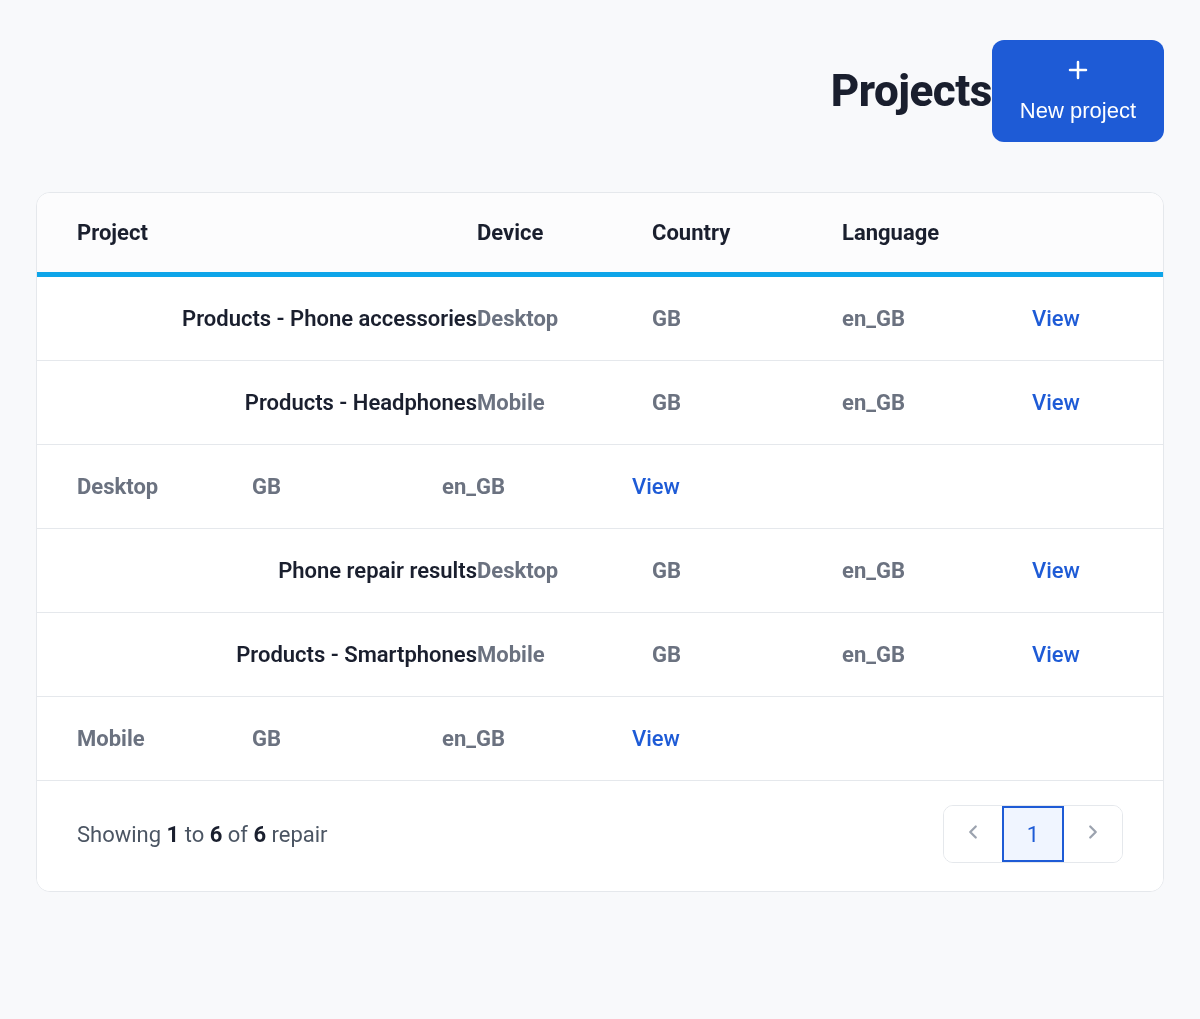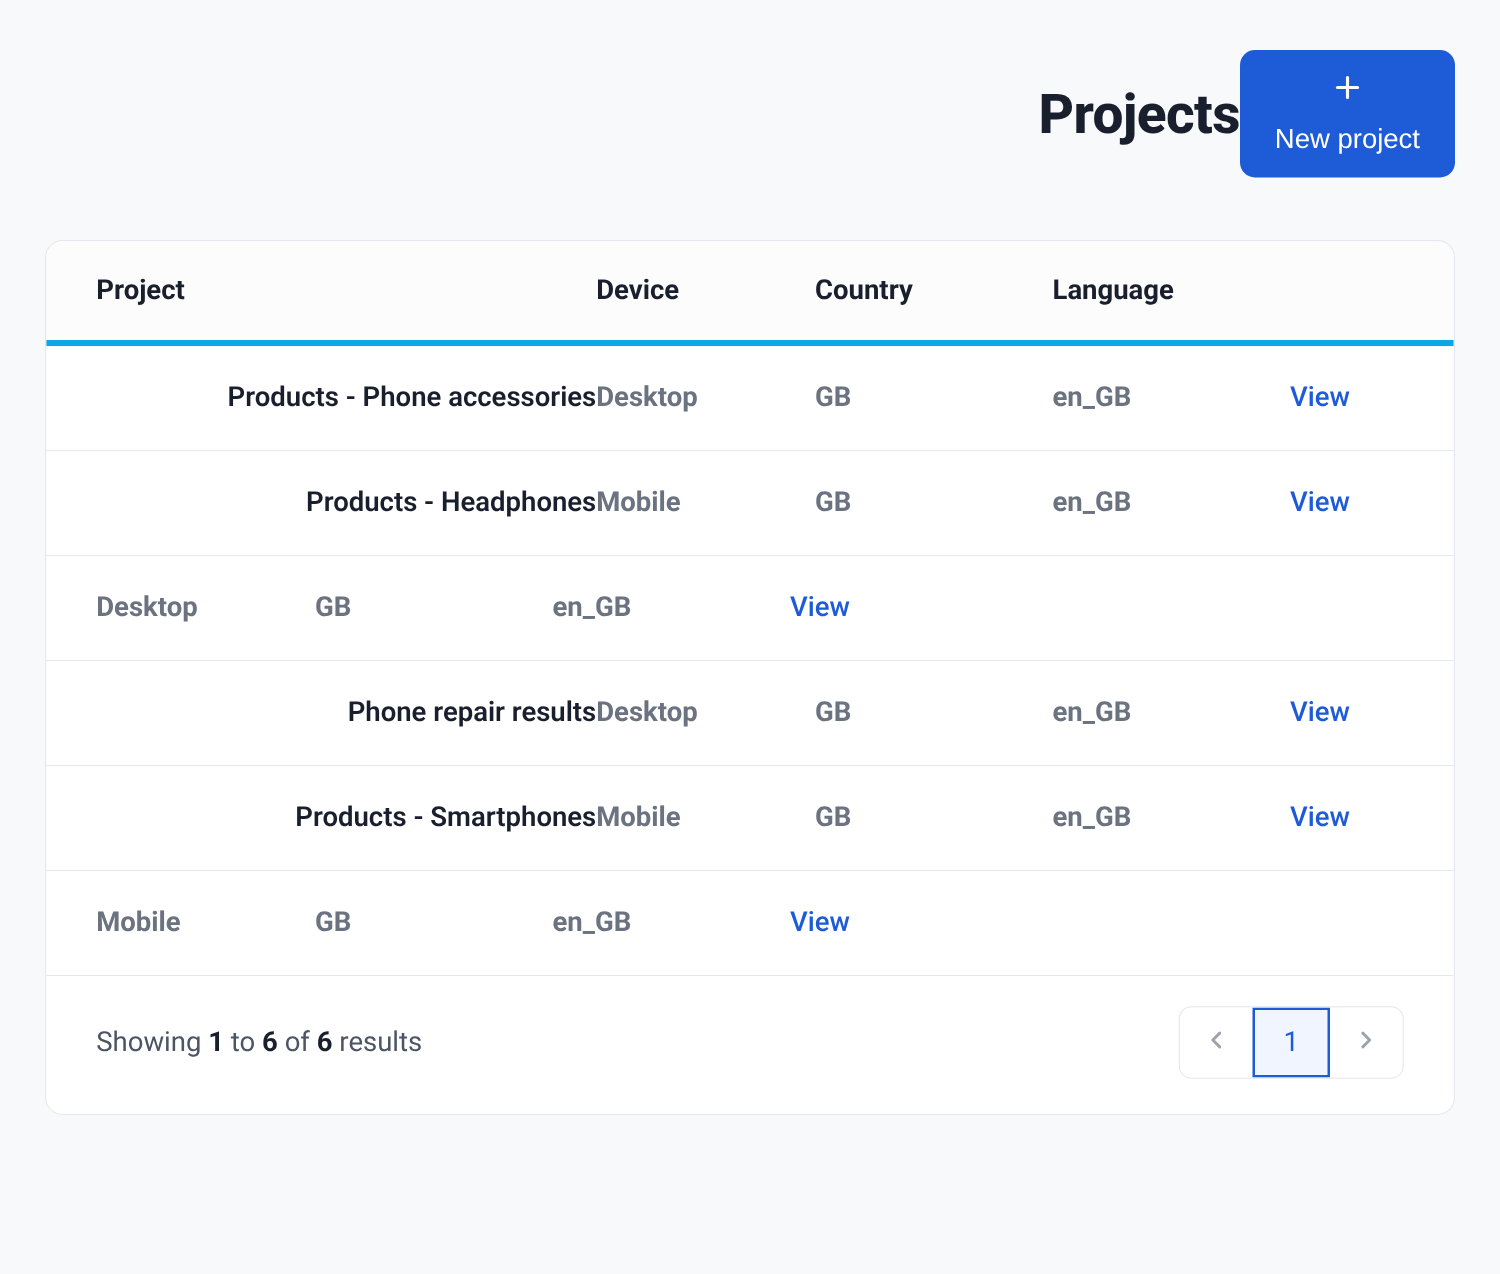--- a/index.html
+++ b/index.html
@@ -209,21 +209,21 @@
       <div class="table-row">
         <div class="col-device cell-muted">Mobile</div>
         <div class="col-country cell-muted">GB</div>
         <div class="col-language cell-muted">en_GB</div>
         <div class="col-action"><a class="view-link">View</a></div>
       </div>
     </div>
 
   <div class="table-footer">
     <div class="results-text">
-      <span>Showing </span><span class="strong">1</span><span> to </span><span class="strong">6</span><span> of </span><span class="strong">6</span><span> results</span>
+      <span>Showing </span><span class="strong">1</span><span> to </span><span class="strong">6</span><span> of </span><span class="strong">6</span><span> repair</span>
     </div>
     <div class="pagination">
       <div class="page-btn disabled">
         <span>
           <svg viewBox="0 0 24 24" fill="none" stroke="currentColor" stroke-width="2.5" stroke-linecap="round" stroke-linejoin="round">
             <polyline points="15 18 9 12 15 6"></polyline>
           </svg>
         </span>
       </div>
       <div class="page-num">1</div>

